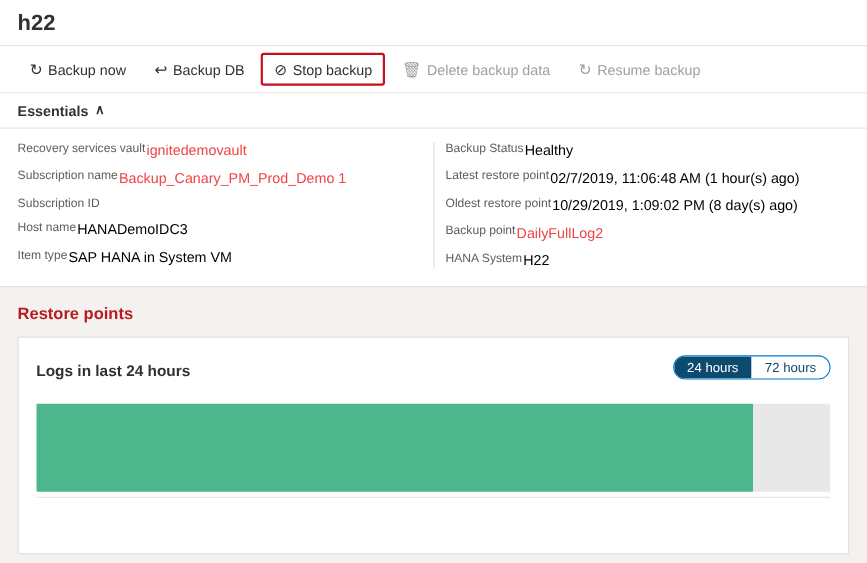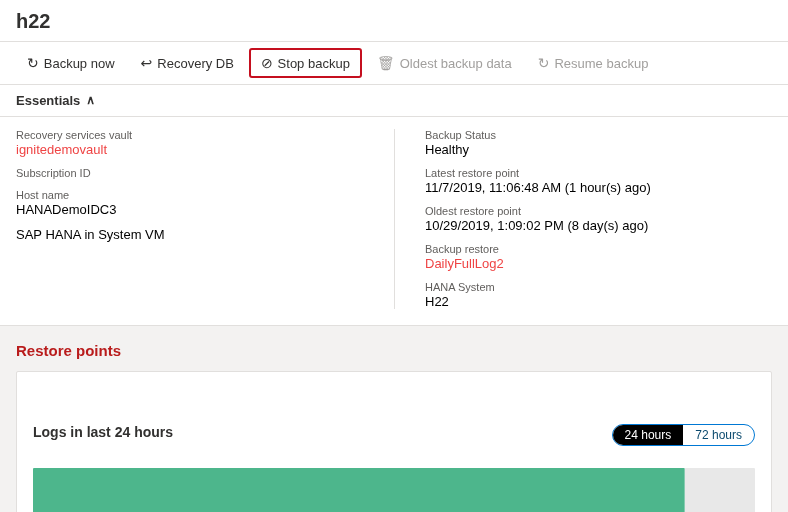--- a/index.html
+++ b/index.html
@@ -80,25 +80,25 @@
       grid-template-columns: 1fr 1fr;
       gap: 0;
     }
     .essentials-left, .essentials-right {
       display: flex;
       flex-direction: column;
       gap: 10px;
     }
     .essentials-right {
       border-left: 1px solid #e1dfdd;
-      padding-left: 30px;
+      padding-left: 10px;
     }
     .field-group {
       display: flex;
-      flex-direction: column;
+      flex-direction: row;
       gap: 1px;
     }
     .field-label {
       font-size: 11px;
       color: #605e5c;
       font-weight: 400;
     }
     .field-value {
       font-size: 13px;
       color: #000000;
@@ -120,24 +120,23 @@
       margin-bottom: 12px;
     }
     .restore-card {
       background: #fff;
       border: 1px solid #e1dfdd;
       border-radius: 2px;
       padding: 16px;
     }
     .restore-card-header {
       display: flex;
-      align-items: flex-start;
+      align-items: flex-end;
       justify-content: space-between;
       margin-bottom: 12px;
-      margin-top: 36px;
     }
     .restore-card-title {
       font-size: 14px;
       font-weight: 600;
       color: #323130;
     }
     .time-toggle {
       display: flex;
       border: 1px solid #0078d4;
       border-radius: 12px;
@@ -145,21 +144,21 @@
     }
     .time-btn {
       padding: 3px 12px;
       font-size: 12px;
       cursor: pointer;
       border: none;
       background: transparent;
       color: #0c4a6e;
     }
     .time-btn.active {
-      background: #000000;
+      background: #0c4a6e;
       color: #fff;
     }
     
     .chart-area {
       position: relative;
       height: 130px;
       background: #fff;
     }
     .chart-svg {
       width: 100%;
@@ -175,73 +174,78 @@
     <div class="page-title">h22</div>
   </div>
 
   <div class="toolbar">
     <button class="toolbar-btn">
       <span class="btn-icon">↻</span>
       <span>Backup now</span>
     </button>
     <button class="toolbar-btn">
       <span class="btn-icon">↩</span>
-      <span>Recovery DB</span>
+      <span>Backup DB</span>
     </button>
     <button class="toolbar-btn highlighted">
       <span class="btn-icon">⊘</span>
       <span>Stop backup</span>
     </button>
     <button class="toolbar-btn disabled">
       <span class="btn-icon">🗑</span>
-      <span>Oldest backup data</span>
+      <span>Delete backup data</span>
     </button>
     <button class="toolbar-btn disabled">
       <span class="btn-icon">↻</span>
       <span>Resume backup</span>
     </button>
   </div>
 
   <div class="essentials-header">
     <span>Essentials</span>
     <span style="font-size:12px;">∧</span>
   </div>
 
   <div class="essentials-content">
     <div class="essentials-left">
       <div class="field-group">
         <span class="field-label">Recovery services vault</span>
         <a class="field-value link">ignitedemovault</a>
       </div>
       <div class="field-group">
+        <span class="field-label">Subscription name</span>
+        <a class="field-value link">Backup_Canary_PM_Prod_Demo 1</a>
+      </div>
+      <div class="field-group">
         <span class="field-label">Subscription ID</span>
       </div>
       <div class="field-group">
         <span class="field-label">Host name</span>
         <span class="field-value">HANADemoIDC3</span>
       </div>
       <div class="field-group">
+        <span class="field-label">Item type</span>
         <span class="field-value">SAP HANA in System VM</span>
       </div>
     </div>
     <div class="essentials-right">
       <div class="field-group">
         <span class="field-label">Backup Status</span>
         <span class="field-value">Healthy</span>
       </div>
       <div class="field-group">
         <span class="field-label">Latest restore point</span>
-        <span class="field-value">11/7/2019, 11:06:48 AM (1 hour(s) ago)</span>
+        <span class="field-value">02/7/2019, 11:06:48 AM (1 hour(s) ago)</span>
       </div>
       <div class="field-group">
         <span class="field-label">Oldest restore point</span>
         <span class="field-value">10/29/2019, 1:09:02 PM (8 day(s) ago)</span>
       </div>
       <div class="field-group">
-        <span class="field-label">Backup restore</span>
+        <span class="field-label">Backup point</span>
         <a class="field-value link">DailyFullLog2</a>
       </div>
       <div class="field-group">
         <span class="field-label">HANA System</span>
         <span class="field-value">H22</span>
       </div>
     </div>
   </div>
 
   <div class="restore-section">

